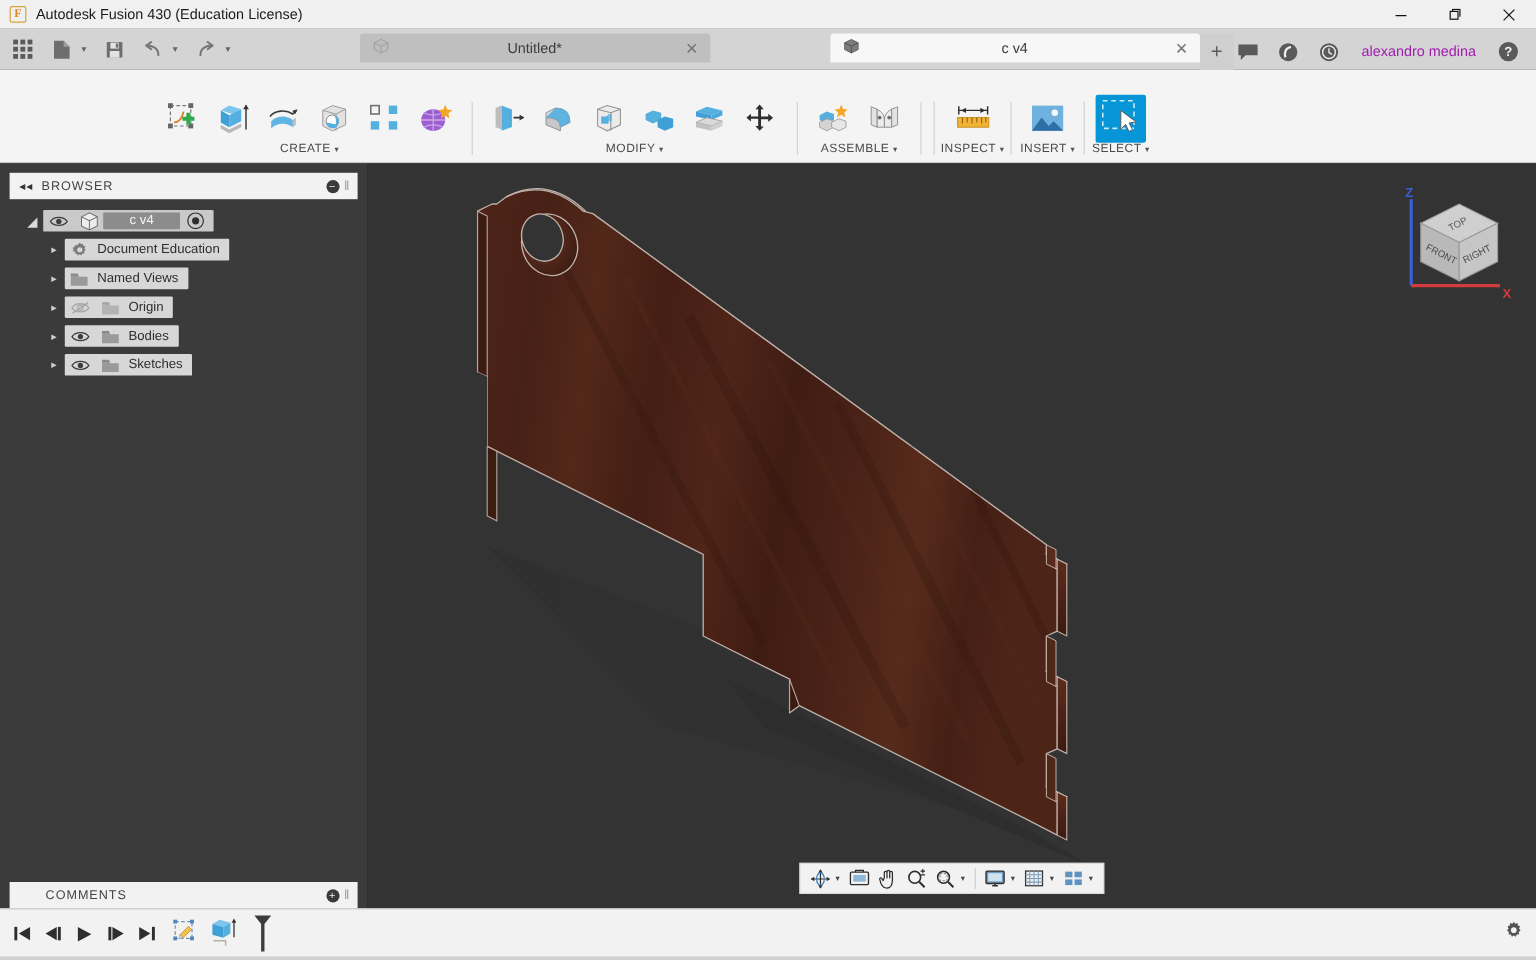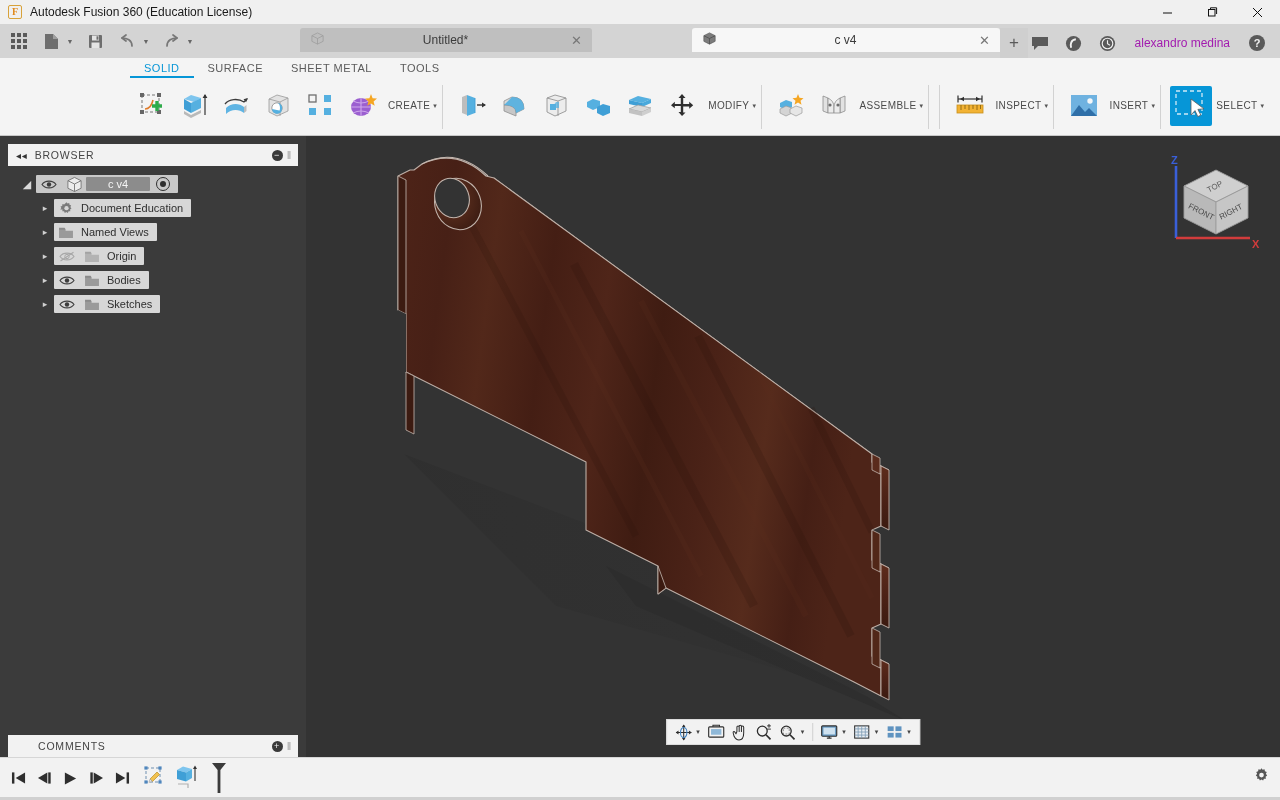--- a/index.html
+++ b/index.html
@@ -76,21 +76,21 @@
     font-size: 11px; color: #3b3b3b; letter-spacing: .4px;
   }
   .ribtabs { position: absolute; left: 130px; top: 0; display: flex; height: 20px; }
   .ribtab {
     font-size: 11px; color: #5b5b5b; padding: 4px 14px 3px 14px;
     letter-spacing: .5px; white-space: nowrap;
   }
   .ribtab.active { color: #0696d7; border-bottom: 2px solid #0696d7; }
 
   .panels { position: absolute; left: 128px; top: 20px; display: flex; height: 58px; align-items: flex-start; }
-  .panel { display: flex; flex-direction: row; align-items: center; height: 56px; position: relative; }
+  .panel { display: flex; flex-direction: column; align-items: center; height: 56px; position: relative; }
   .panel-icons { display: flex; align-items: center; gap: 0px; height: 42px; padding: 0 4px; }
   .panel-label {
     font-size: 10px; color: #4a4a4a; letter-spacing: .4px; white-space: nowrap;
     display: flex; align-items: center; gap: 3px; margin-top: -1px;
   }
   .panel-sep { width: 1px; height: 44px; background: #d2d2d2; margin: 0 5px; align-self: center; }
   .tool {
     width: 42px; height: 40px; display: flex; align-items: center; justify-content: center;
     border-radius: 2px;
   }
@@ -183,21 +183,21 @@
   .tl-features { position: absolute; left: 140px; top: 4px; display: flex; align-items: flex-start; gap: 2px; }
   .tl-feat { width: 30px; height: 32px; display: flex; align-items: center; justify-content: center; }
   .tl-gear { position: absolute; right: 10px; top: 9px; color: #4a4a4a; }
   .tl-bottomline { position: absolute; left: 0; bottom: 0; width: 1280px; height: 3px; background: #d0d0d0; }
 </style>
 </head>
 <body>
 
 <div class="titlebar">
   <div class="tb-logo">F</div>
-  <div class="tb-title">Autodesk Fusion 360 (Education License)</div>
+  <div class="tb-title">Autodesk Fusion 430 (Education License)</div>
   <div class="tb-winbtns">
     <div class="winbtn">
       <svg width="11" height="11" viewBox="0 0 11 11">
           <line x1="1" y1="6" x2="10" y2="6" stroke="#111" stroke-width="1"></line>
         </svg>
     </div>
     <div class="winbtn">
       <svg width="11" height="11" viewBox="0 0 11 11">
           <rect x="1.5" y="2.5" width="6.5" height="6.5" fill="none" stroke="#111" stroke-width="1"></rect>
           <polyline points="3.5,2.5 3.5,0.8 9.6,0.8 9.6,7" fill="none" stroke="#111" stroke-width="1"></polyline>
@@ -308,26 +308,20 @@
       <svg width="18" height="18" viewBox="0 0 18 18">
           <circle cx="9" cy="9" r="8" fill="#5a5a5a"></circle>
           <text x="9" y="13" font-size="11" font-family="Liberation Sans, sans-serif" fill="#f0f0f0" text-anchor="middle" font-weight="bold">?</text>
         </svg>
     </div>
   </div>
 </div>
 
 <div class="ribbon">
 
-  <div class="ribtabs">
-    <div class="ribtab active">SOLID</div>
-    <div class="ribtab">SURFACE</div>
-    <div class="ribtab">SHEET METAL</div>
-    <div class="ribtab">TOOLS</div>
-  </div>
 
   <div class="panels">
 
     <div class="panel">
       <div class="panel-icons">
         <div class="tool">
           <svg width="30" height="28" viewBox="0 0 30 28">
             <rect x="4" y="3" width="17" height="17" fill="none" stroke="#777" stroke-width="1" stroke-dasharray="3,2"></rect>
             <rect x="2" y="1" width="4" height="4" fill="#666"></rect>
               <rect x="19" y="1" width="4" height="4" fill="#666"></rect>

